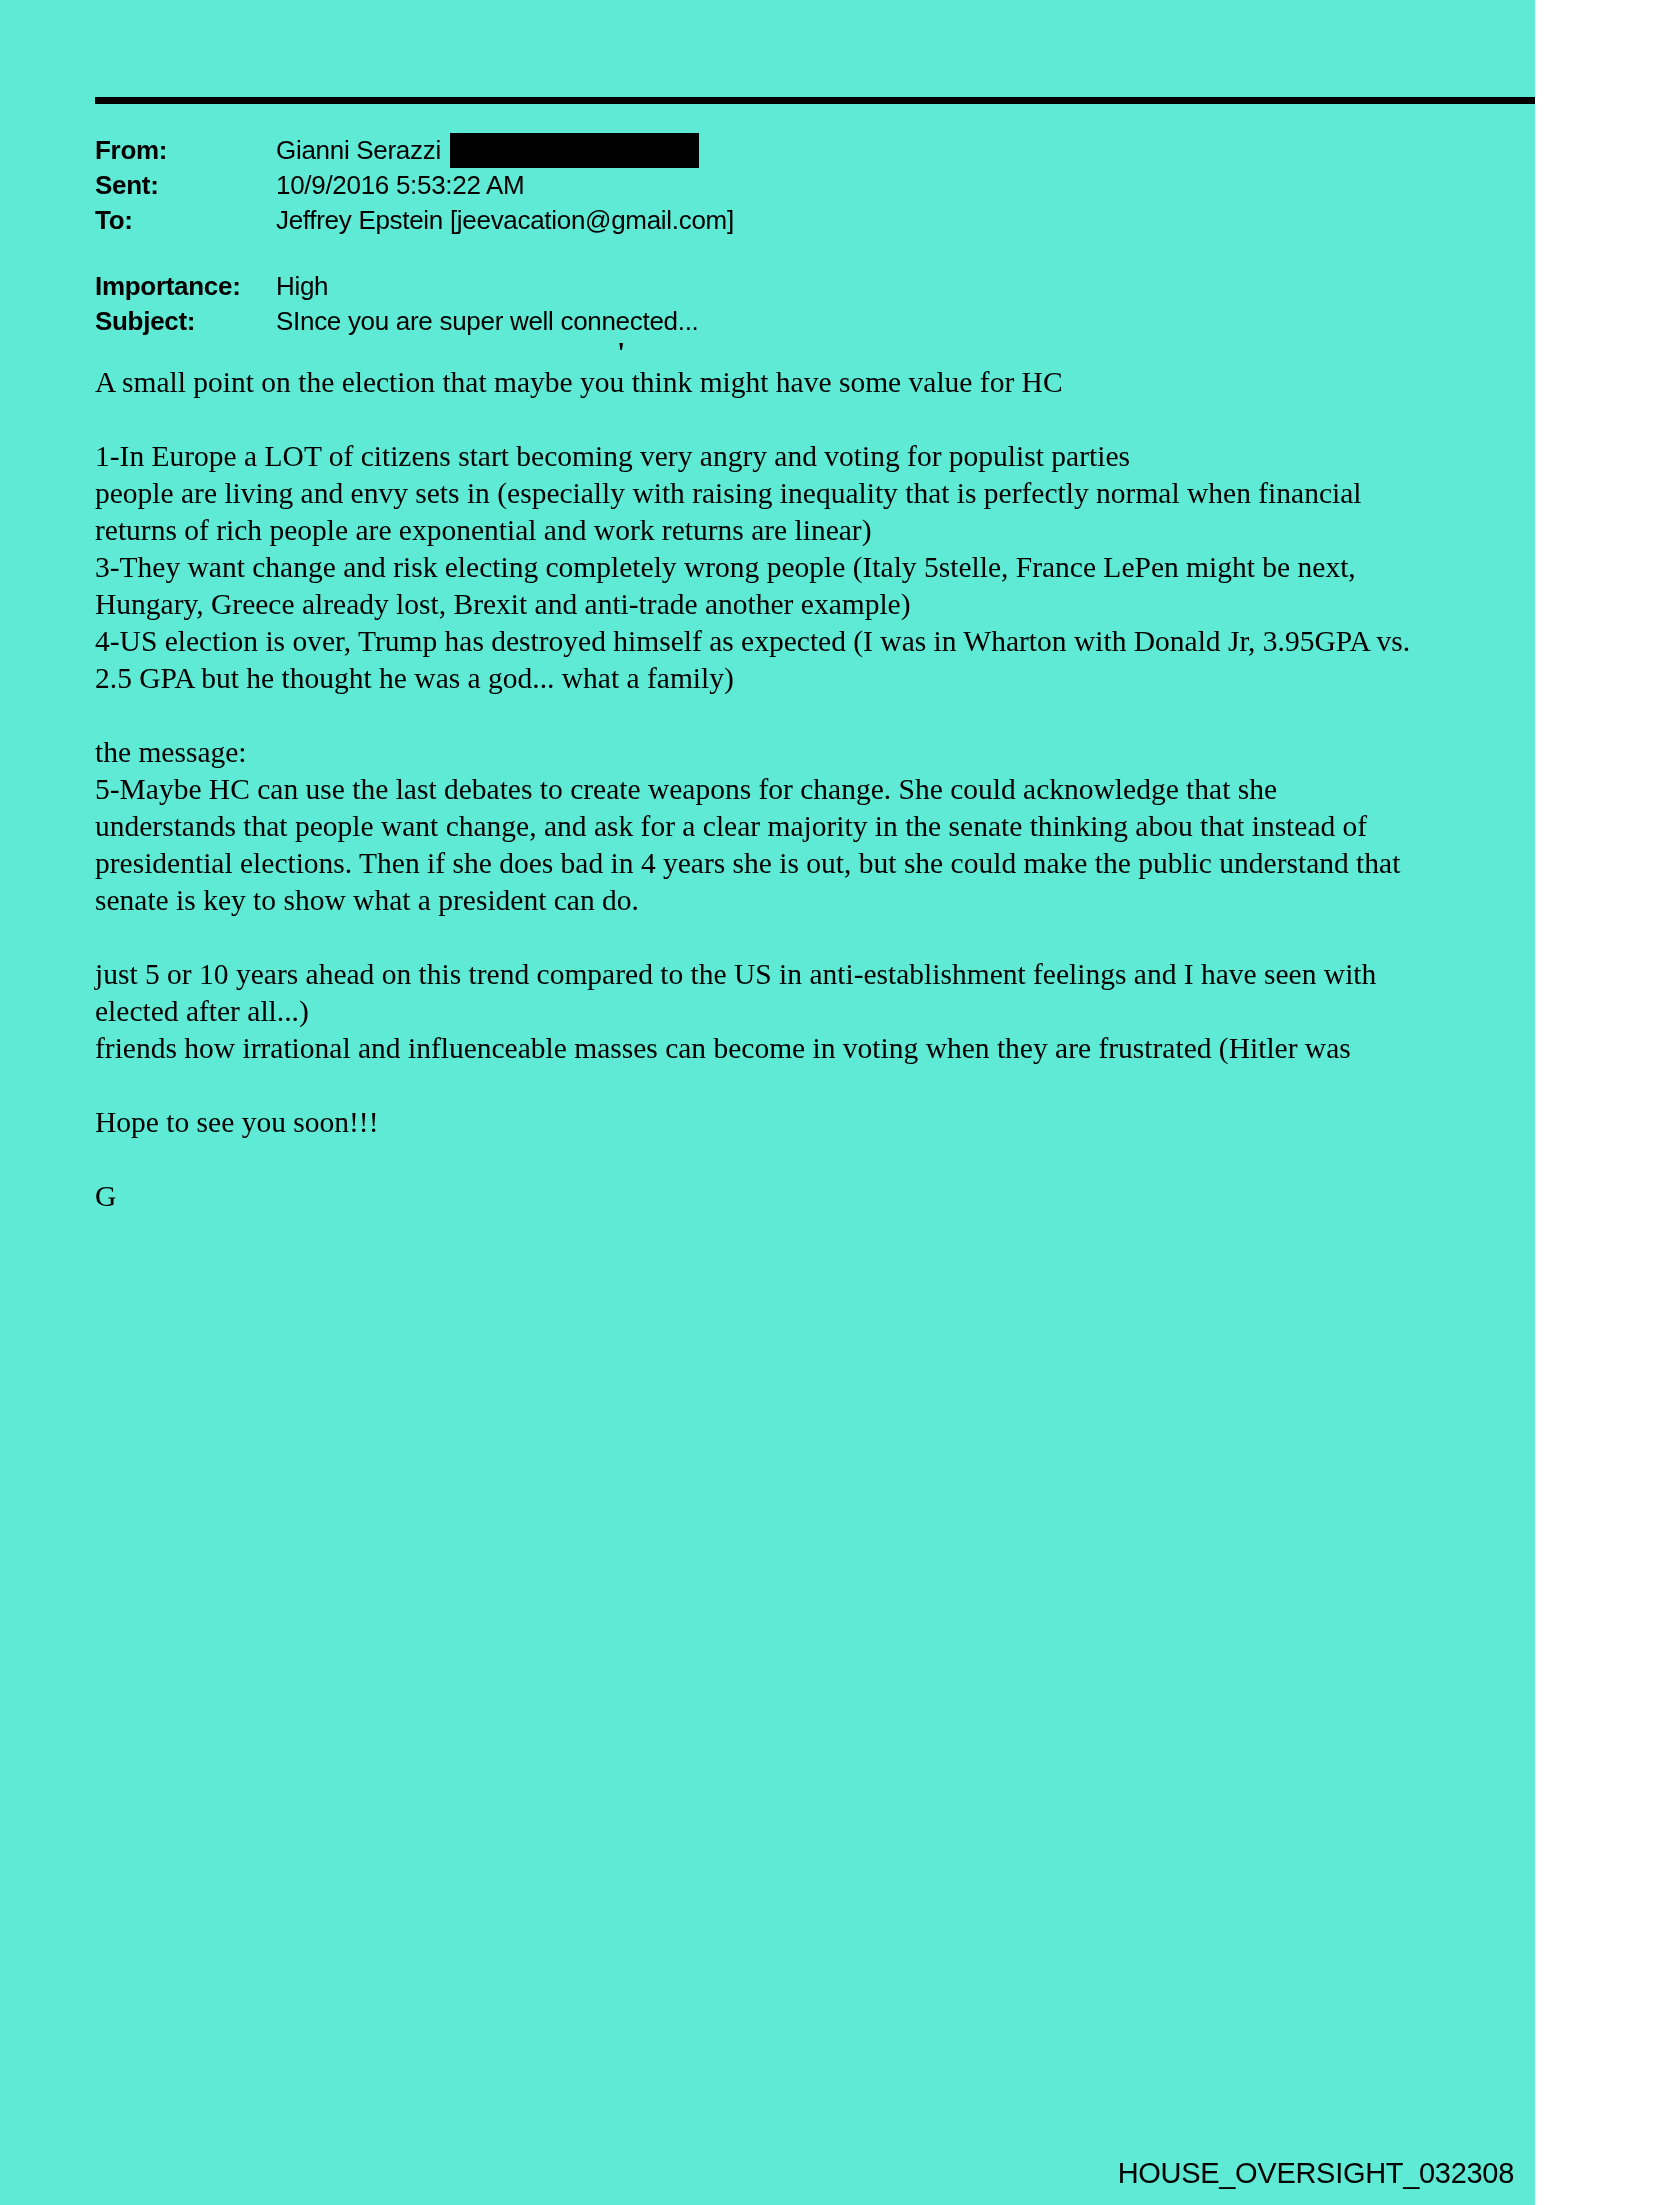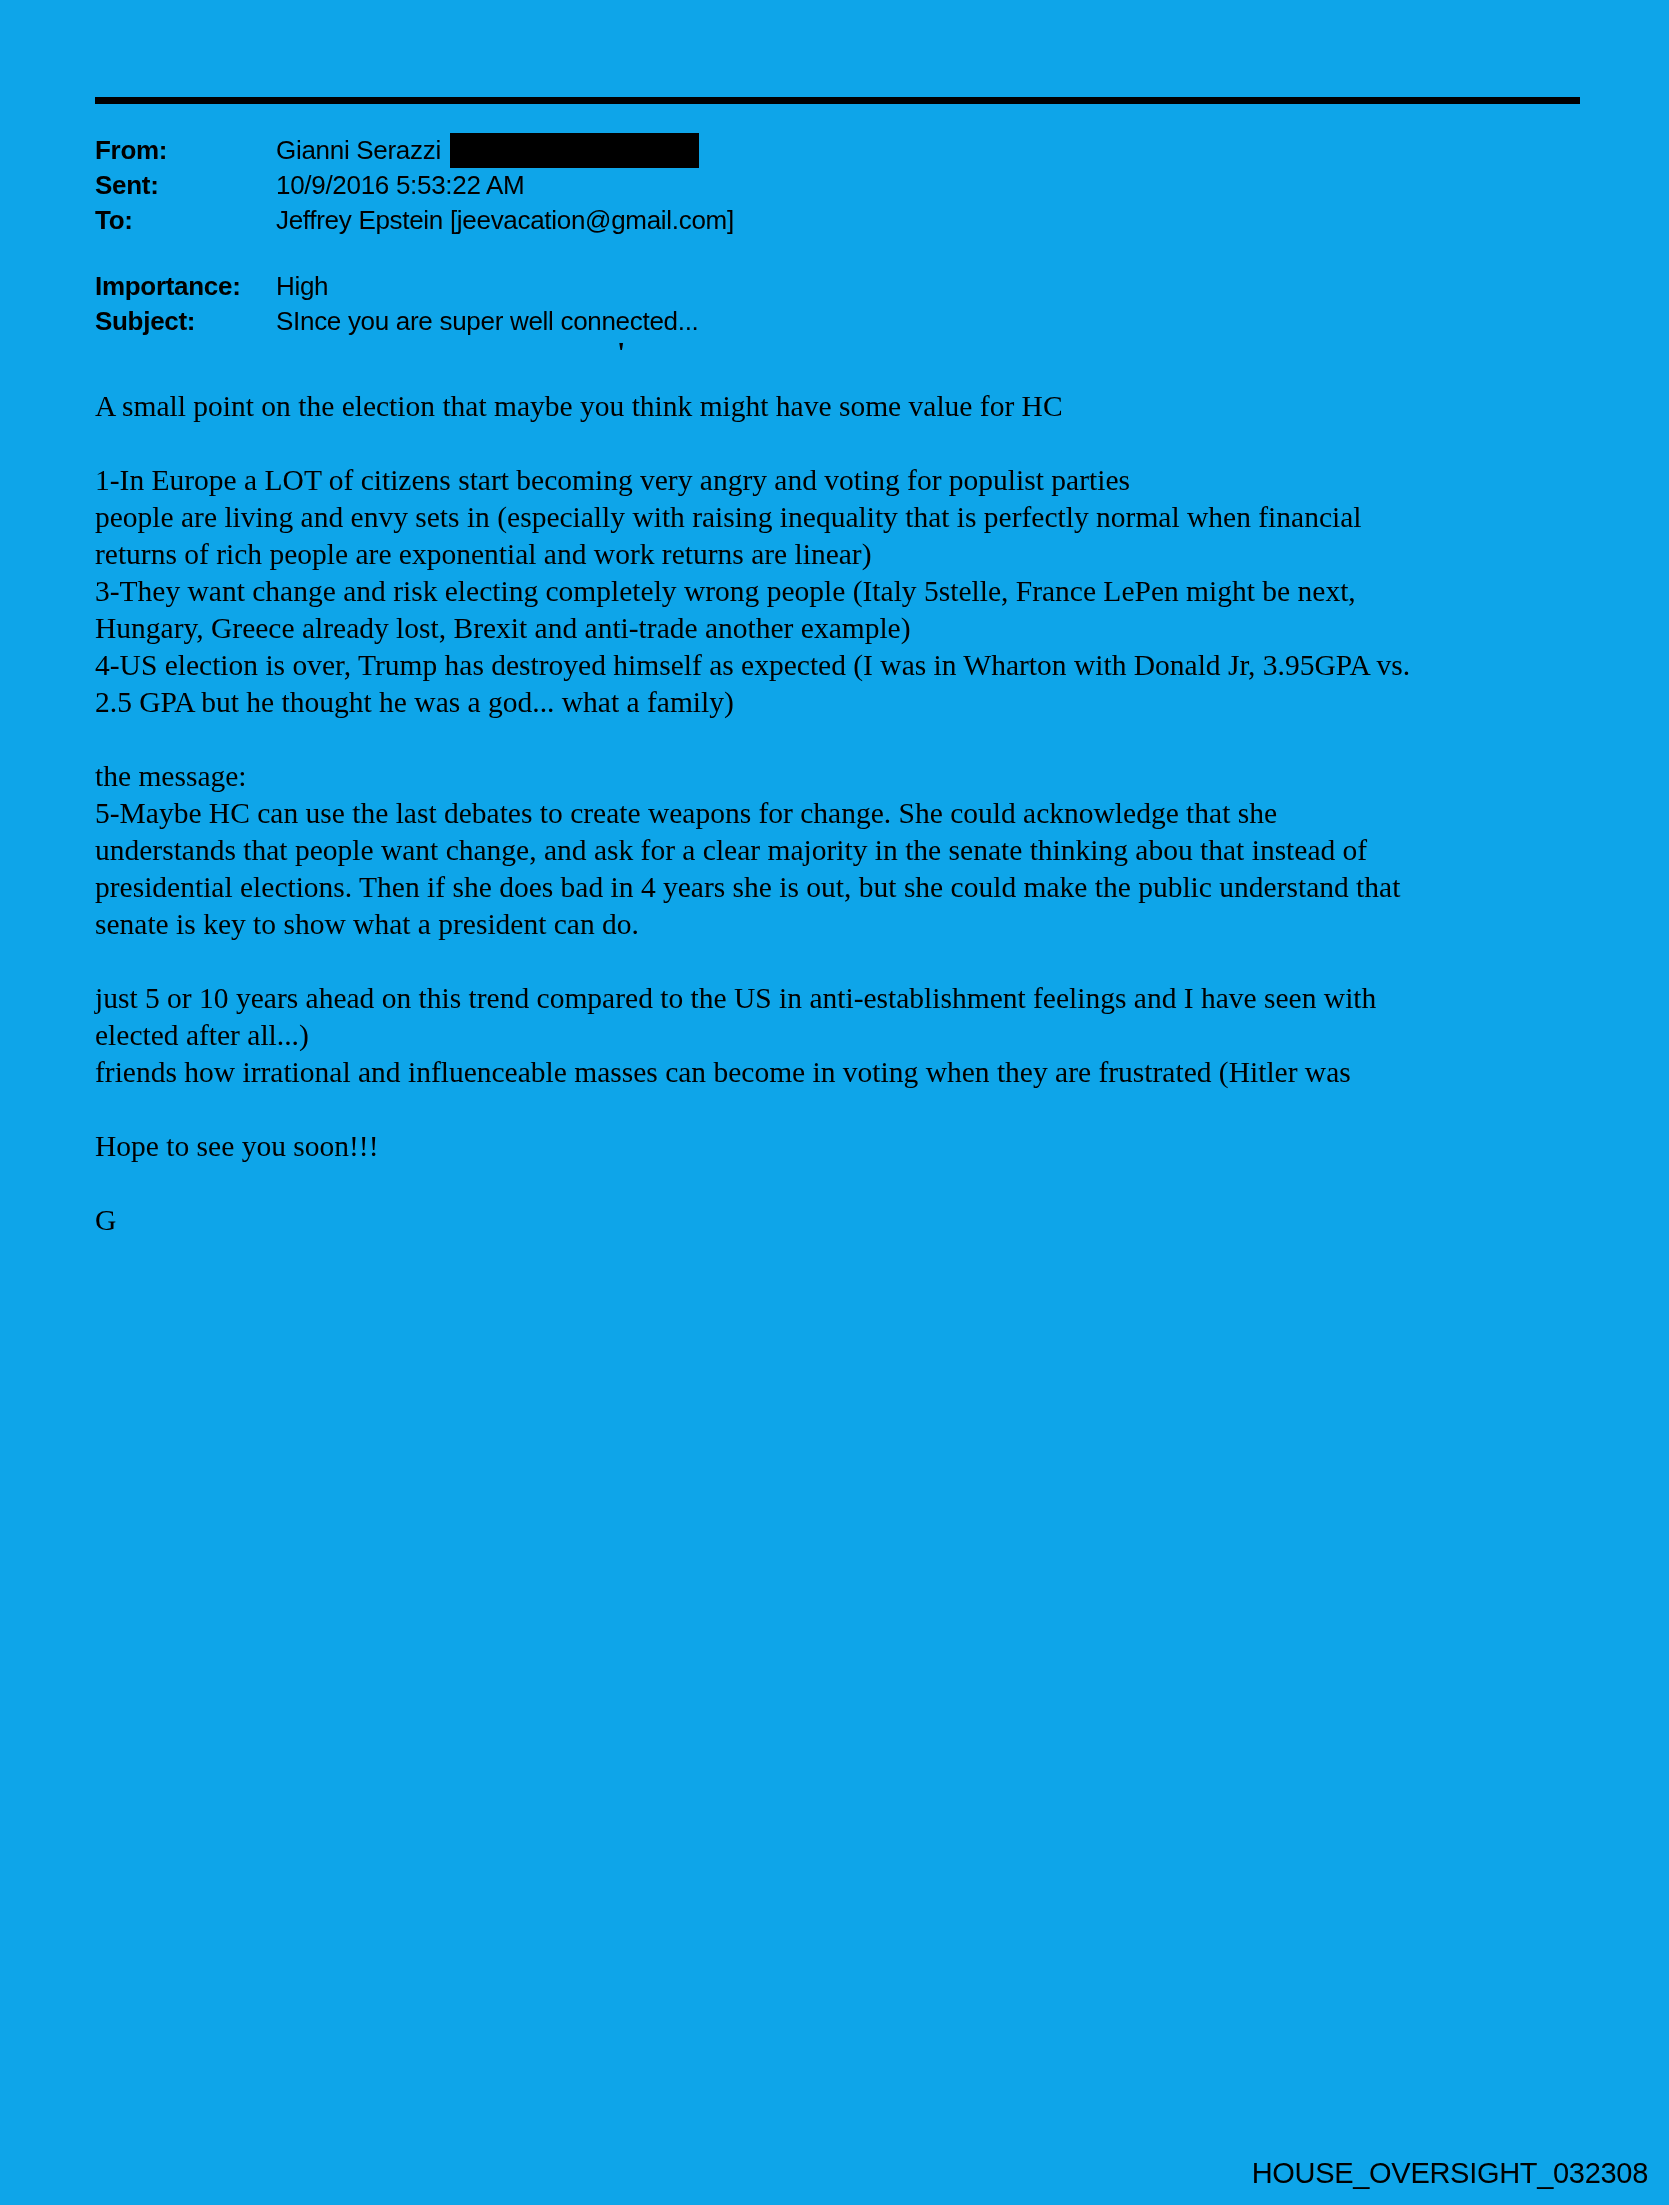--- a/index.html
+++ b/index.html
@@ -2,23 +2,23 @@
 <html style="font-size:10.5px"><head>
 <meta charset="utf-8">
 <style>
   html, body {
     margin: 0;
     padding: 0;
     background: #ffffff;
   }
   .page {
     position: relative;
-    width: 1669px;
+    width: 1535px;
     height: 2205px;
-    background: #0ea5e9;
+    background: #5eead4;
     color: #000000;
     font-family: "Liberation Serif", serif;
     overflow: hidden;
   }
   .top-rule {
     position: absolute;
     left: 95px;
     top: 97px;
     width: 1485px;
     height: 7.2px;
@@ -62,21 +62,20 @@
     font-weight: bold;
     font-family: "Liberation Serif", serif;
   }
   .body-block {
     position: absolute;
     left: 95px;
     top: 364px;
     font-size: 29.5px;
     line-height: 37px;
     white-space: nowrap;
-    margin-top: 24px;
   }
   .para + .para { margin-top: 37px; }
   .body-line { height: 37px; }
   .footer-bates {
     position: absolute;
     right: 21px;
     top: 2157px;
     font-family: "Liberation Sans", sans-serif;
     font-size: 29px;
     letter-spacing: -0.3px;

